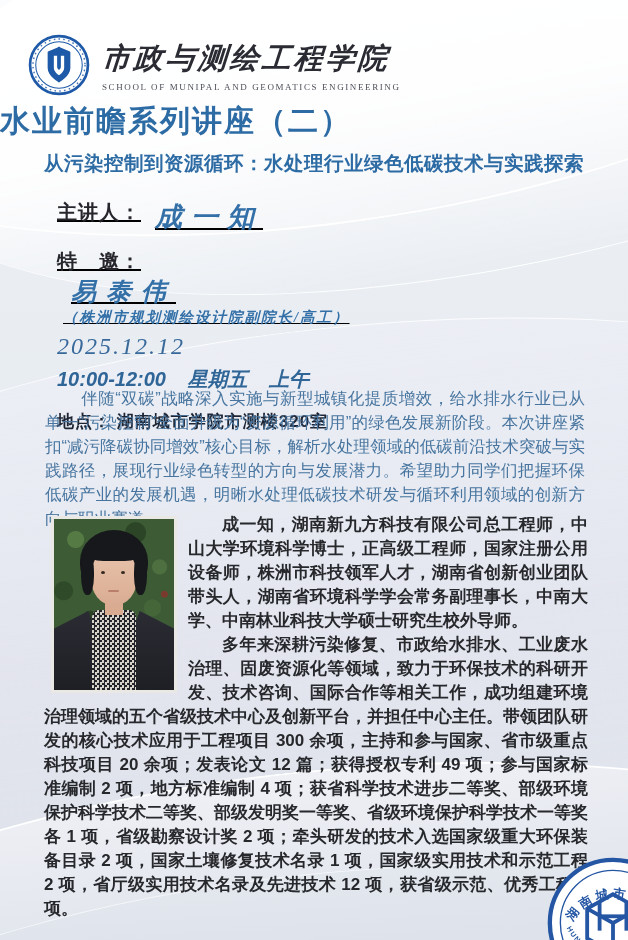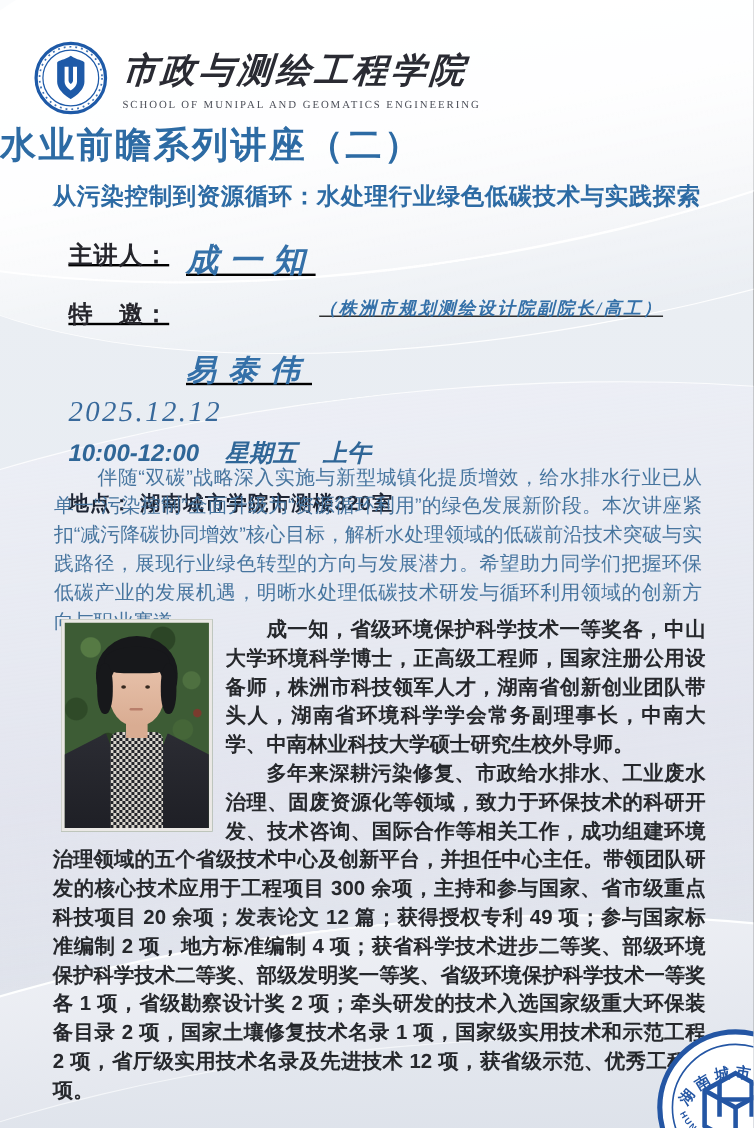--- a/index.html
+++ b/index.html
@@ -39,22 +39,22 @@
                   font-size:30px; font-weight:bold; color:#2d6ba4; letter-spacing:2px; }
   .lecture-title { position:absolute; top:150px; left:0; width:100%; text-align:center;
                    font-size:19.5px; font-weight:bold; color:#2d6ba4; letter-spacing:.5px; }
 
   
   .info { position:absolute; top:199px; left:57px; right:36px; }
   .iline { display:flex; align-items:flex-start;text-decoration:underline; }
   .ilabel { font-family:"Liberation Serif", serif; font-weight:bold; font-size:20px; color:#26262c; letter-spacing:1px; }
   .callig { font-family:"Liberation Serif", serif; font-style:italic; font-weight:bold; color:#3470a8; }
   .speaker-name { font-size:27px; letter-spacing:9px; margin-left:14px; }
-  .guest-line { margin-top:13px; }
-  .guest-name { font-size:25px; letter-spacing:10px; margin-left:14px;margin-top:44px; }
+  .guest-line { margin-top:13px;flex-direction:column; }
+  .guest-name { font-size:25px; letter-spacing:10px; margin-left:14px; }
   .guest-title { font-size:14.5px; letter-spacing:2px; margin-left:6px; color:#3470a8; }
   .date-line { margin-top:6px; font-family:"Liberation Serif", serif; font-style:italic;
                font-size:24px; color:#38699b; letter-spacing:2px; font-weight:500; }
   .time-line { margin-top:6px; font-style:italic; font-weight:bold; font-size:20px; color:#2f6697; }
   .time-line .sep { display:inline-block; width:16px; }
   .loc-line { margin-top:17px; font-weight:bold; font-size:17px; color:#1d2433; letter-spacing:1px; }
 
   .intro { position:absolute; top:386px; left:45px; width:540px;
            font-size:16.5px; line-height:24px; color:#47759f; font-weight:500;
            text-align:justify; text-indent:2.2em; }
@@ -160,21 +160,21 @@
       <div class="pp neck"></div>
       <div class="pp hair"></div>
       <div class="pp face"></div>
       <div class="pp fringe"></div>
       <div class="pp lock-l"></div>
       <div class="pp lock-r"></div>
       <div class="pp eye-l"></div>
       <div class="pp eye-r"></div>
       <div class="pp mouth"></div>
     </div>
-    <p>成一知，省级环境保护科学技术一等奖各，中山大学环境科学博士，正高级工程师，国家注册公用设备师，株洲市科技领军人才，湖南省创新创业团队带头人，湖南省环境科学学会常务副理事长，中南大学、中南林业科技大学硕士研究生校外导师。</p>
+    <p>成一知，湖南新九方科技有限公司总工程师，中山大学环境科学博士，正高级工程师，国家注册公用设备师，株洲市科技领军人才，湖南省创新创业团队带头人，湖南省环境科学学会常务副理事长，中南大学、中南林业科技大学硕士研究生校外导师。</p>
     <p>多年来深耕污染修复、市政给水排水、工业废水治理、固废资源化等领域，致力于环保技术的科研开发、技术咨询、国际合作等相关工作，成功组建环境治理领域的五个省级技术中心及创新平台，并担任中心主任。带领团队研发的核心技术应用于工程项目 300 余项，主持和参与国家、省市级重点科技项目 20 余项；发表论文 12 篇；获得授权专利 49 项；参与国家标准编制 2 项，地方标准编制 4 项；获省科学技术进步二等奖、部级环境保护科学技术二等奖、部级发明奖一等奖、省级环境保护科学技术一等奖各 1 项，省级勘察设计奖 2 项；牵头研发的技术入选国家级重大环保装备目录 2 项，国家土壤修复技术名录 1 项，国家级实用技术和示范工程 2 项，省厅级实用技术名录及先进技术 12 项，获省级示范、优秀工程 7 项。</p>
   </div>
 
   <svg class="footer-emblem" viewBox="0 0 140 140">
     <defs>
       <path id="arcTop" d="M 24 78 A 48 48 0 0 1 116 78" fill="none"></path>
       <path id="arcBot" d="M 18 66 A 54 54 0 0 0 122 66" fill="none"></path>
     </defs>
     <circle cx="70" cy="70" r="66" fill="#ffffff" stroke="#2456a4" stroke-width="4.5"></circle>
     <circle cx="70" cy="70" r="55" fill="none" stroke="#2456a4" stroke-width="1.4"></circle>

